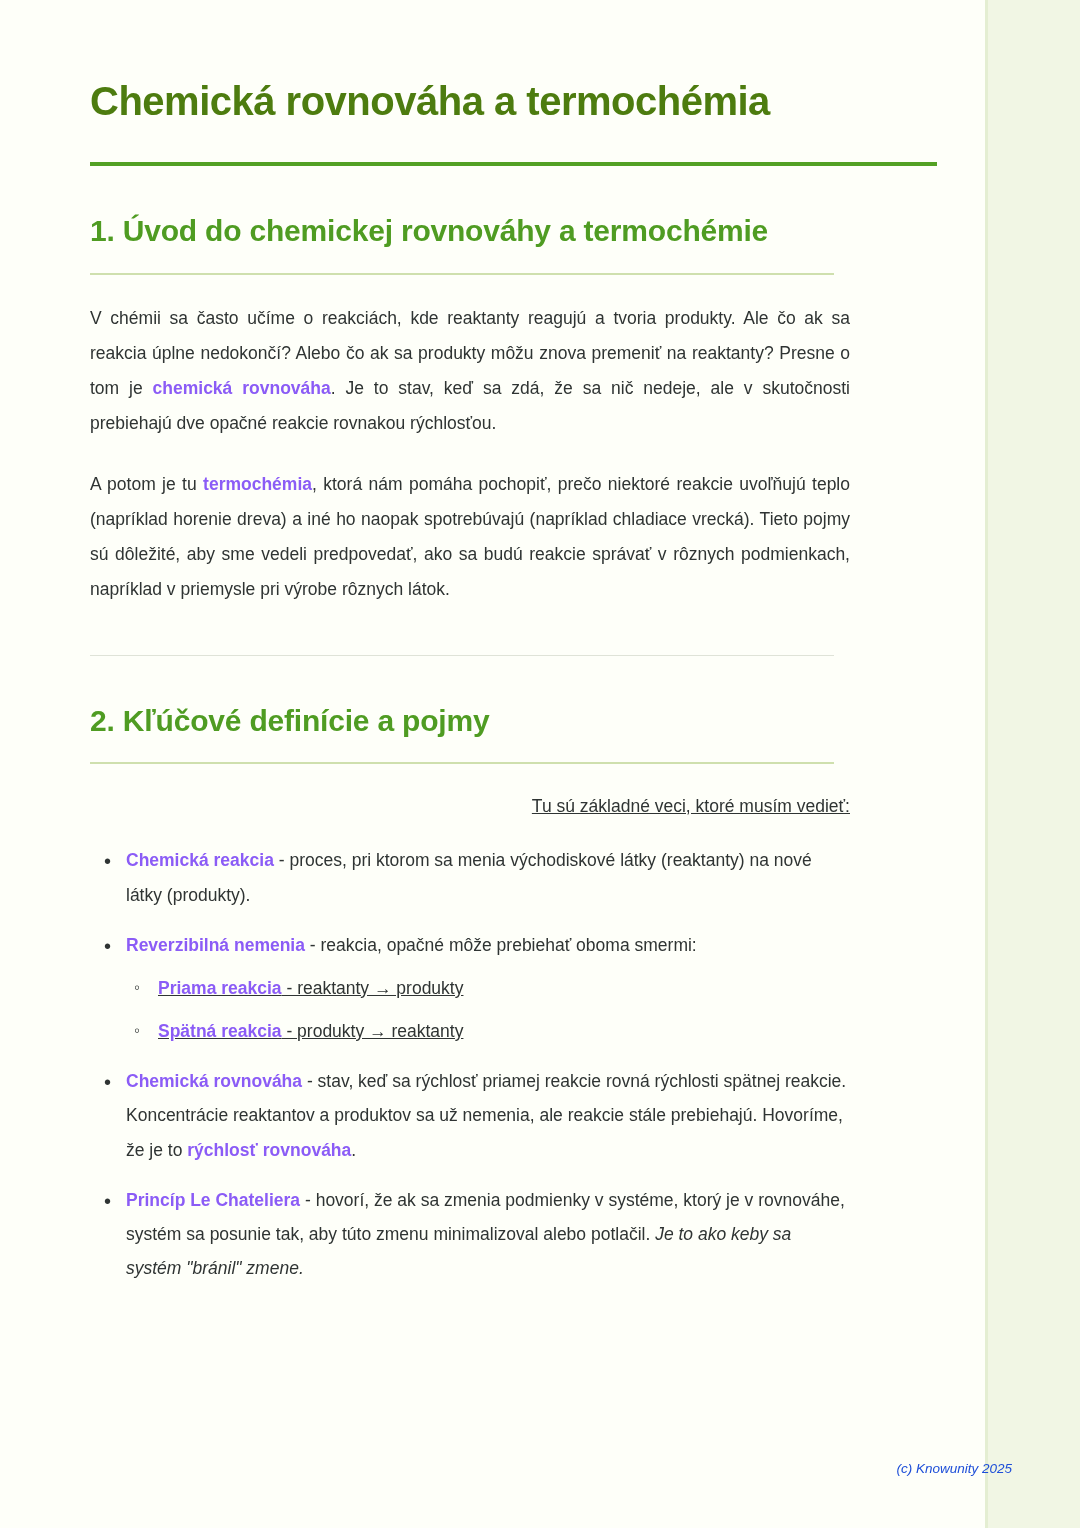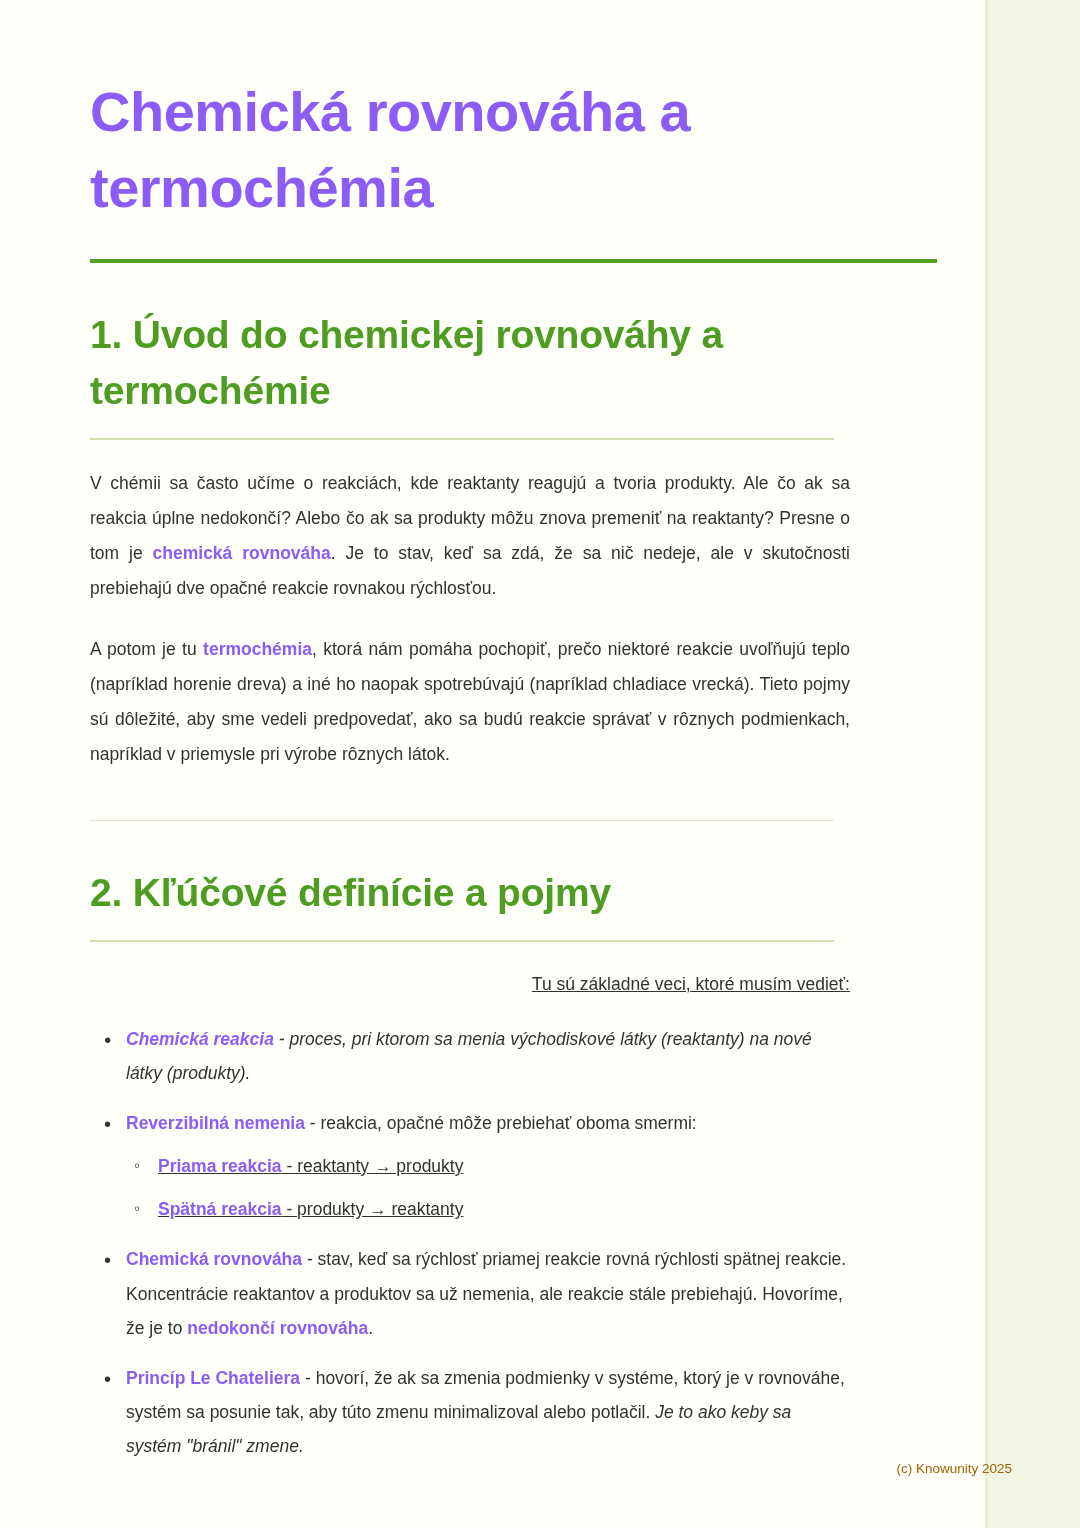--- a/index.html
+++ b/index.html
@@ -33,35 +33,35 @@
     height: 100%;
     background: #e4eed2;
   }
   .content {
     position: absolute;
     left: 90px;
     top: 74px;
     width: 760px;
   }
   h1.doc-title {
-    font-size: 56px;
+    font-size: 40px;
     line-height: 1.35;
     font-weight: bold;
-    color: #8b5cf6;
+    color: #4d7c0f;
     margin: 0 0 0 0;
     letter-spacing: -0.5px;
   }
   .title-rule {
     height: 4px;
     background: #53a124;
     margin: 34px 0 0 0;
     width: 847px;
   }
   h2.section-title {
-    font-size: 39px;
+    font-size: 30px;
     line-height: 1.42;
     font-weight: bold;
     color: #4f9c22;
     margin: 44px 0 0 0;
     letter-spacing: -0.2px;
   }
   .section-rule {
     height: 2px;
     background: #cfe0ae;
     margin: 20px 0 0 0;
@@ -93,21 +93,21 @@
     padding: 0;
   }
   ul.bullets > li {
     position: relative;
     padding-left: 36px;
     font-size: 17.5px;
     line-height: 1.95;
     color: #2f3433;
     margin-top: 16px;
   }
-  ul.bullets > li:first-child { margin-top: 6px; font-style: italic; }
+  ul.bullets > li:first-child { margin-top: 6px; }
   ul.bullets > li::before {
     content: "•";
     position: absolute;
     left: 14px;
     top: 0;
     font-size: 20px;
     color: #2f3433;
     line-height: 1.8;
   }
   ul.sub {
@@ -129,22 +129,23 @@
     left: 8px;
     top: 0;
     font-size: 17px;
     color: #2f3433;
   }
   .footer-note {
     position: absolute;
     right: 68px;
     bottom: 52px;
     font-size: 13.5px;
-    color: #a16207;
+    color: #1d4ed8;
     font-family: "Liberation Sans", sans-serif;
+    font-style: italic;
   }
 </style>
 </head>
 <body>
 
 <div class="page">
 
   <div class="margin-band"></div>
   <div class="band-edge"></div>
 
@@ -175,21 +176,21 @@
 
       <li>
         <b>Reverzibilná nemenia</b><span> - reakcia, opačné môže prebiehať oboma smermi:</span>
         <ul class="sub">
           <li><b>Priama reakcia</b><span> - reaktanty → produkty</span></li>
           <li><b>Spätná reakcia</b><span> - produkty → reaktanty</span></li>
         </ul>
       </li>
 
       <li>
-        <b>Chemická rovnováha</b><span> - stav, keď sa rýchlosť priamej reakcie rovná rýchlosti spätnej reakcie. Koncentrácie reaktantov a produktov sa už nemenia, ale reakcie stále prebiehajú. Hovoríme, že je to </span><b>nedokončí rovnováha</b><span>.</span>
+        <b>Chemická rovnováha</b><span> - stav, keď sa rýchlosť priamej reakcie rovná rýchlosti spätnej reakcie. Koncentrácie reaktantov a produktov sa už nemenia, ale reakcie stále prebiehajú. Hovoríme, že je to </span><b>rýchlosť rovnováha</b><span>.</span>
       </li>
 
       <li>
         <b>Princíp Le Chateliera</b><span> - hovorí, že ak sa zmenia podmienky v systéme, ktorý je v rovnováhe, systém sa posunie tak, aby túto zmenu minimalizoval alebo potlačil. </span><em>Je to ako keby sa systém "bránil" zmene.</em>
       </li>
 
     </ul>
 
   </div>
 

